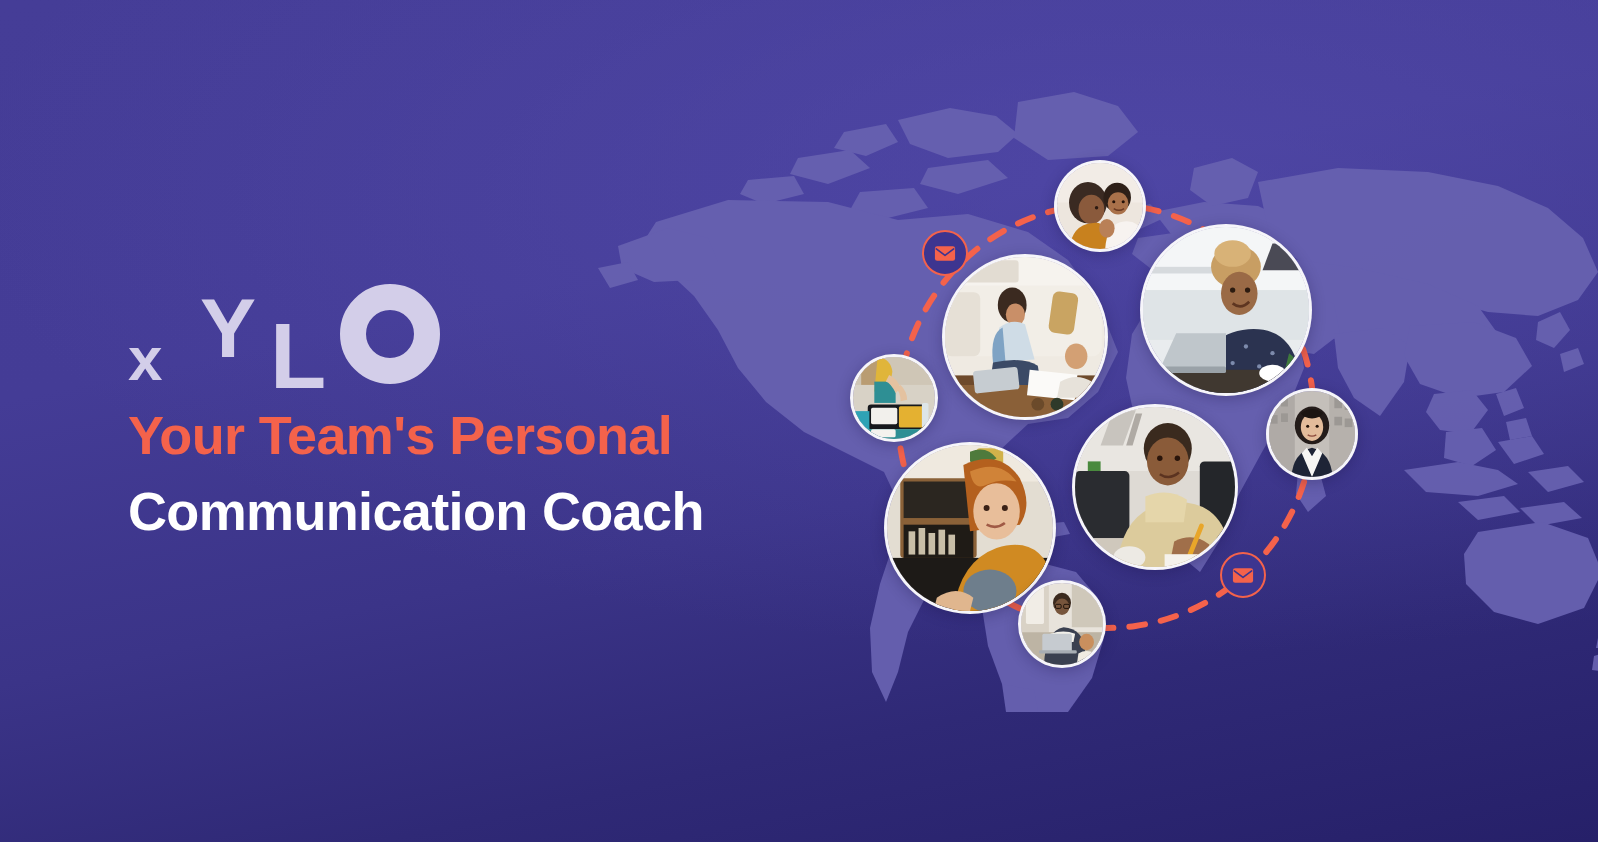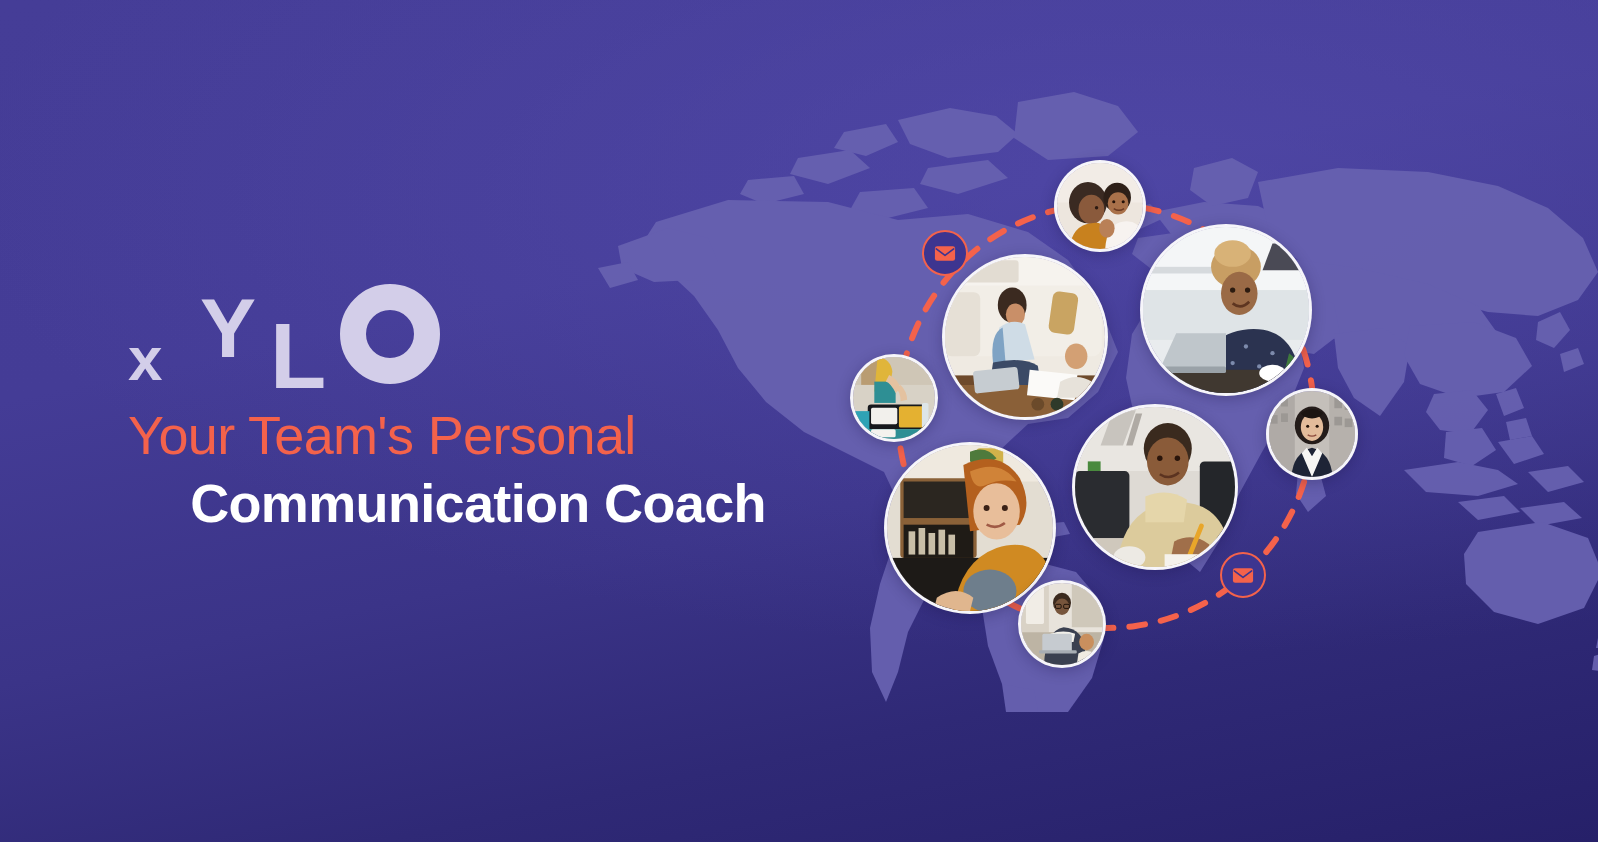--- a/index.html
+++ b/index.html
@@ -42,31 +42,30 @@
   .logo .lg-l { left:142px; top:24px; font-size:92px; }
   .logo .lg-o { left:212px; top:-2px; font-size:0; width:104px; height:104px; }
   .logo .lg-o .ring {
     display:block; width:100px; height:100px;
     border-radius:50%; border:26px solid #D3CEE9;
   }
 
   .tagline { margin-top:22px; }
   .tag-line1 {
     color:#F4624B;
-    font-size:54px; font-weight:400; line-height:1.18;
+    font-size:54px; font-weight:700; line-height:1.18;
     letter-spacing:-0.012em;
     white-space:nowrap;
   }
   .tag-line2 {
     color:#FFFFFF;
     font-size:54px; font-weight:700; line-height:1.18;
     letter-spacing:-0.012em;
     white-space:nowrap;
-    margin-top:4px;
-    text-align:center;
+    margin-top:12px;
   }
 
   
   .collage { position:absolute; left:838px; top:150px; width:540px; height:540px; }
   .collage > svg.path-svg { position:absolute; left:0; top:0; width:540px; height:540px; }
 
   .bubble {
     position:absolute;
     border-radius:50%;
     overflow:hidden;

